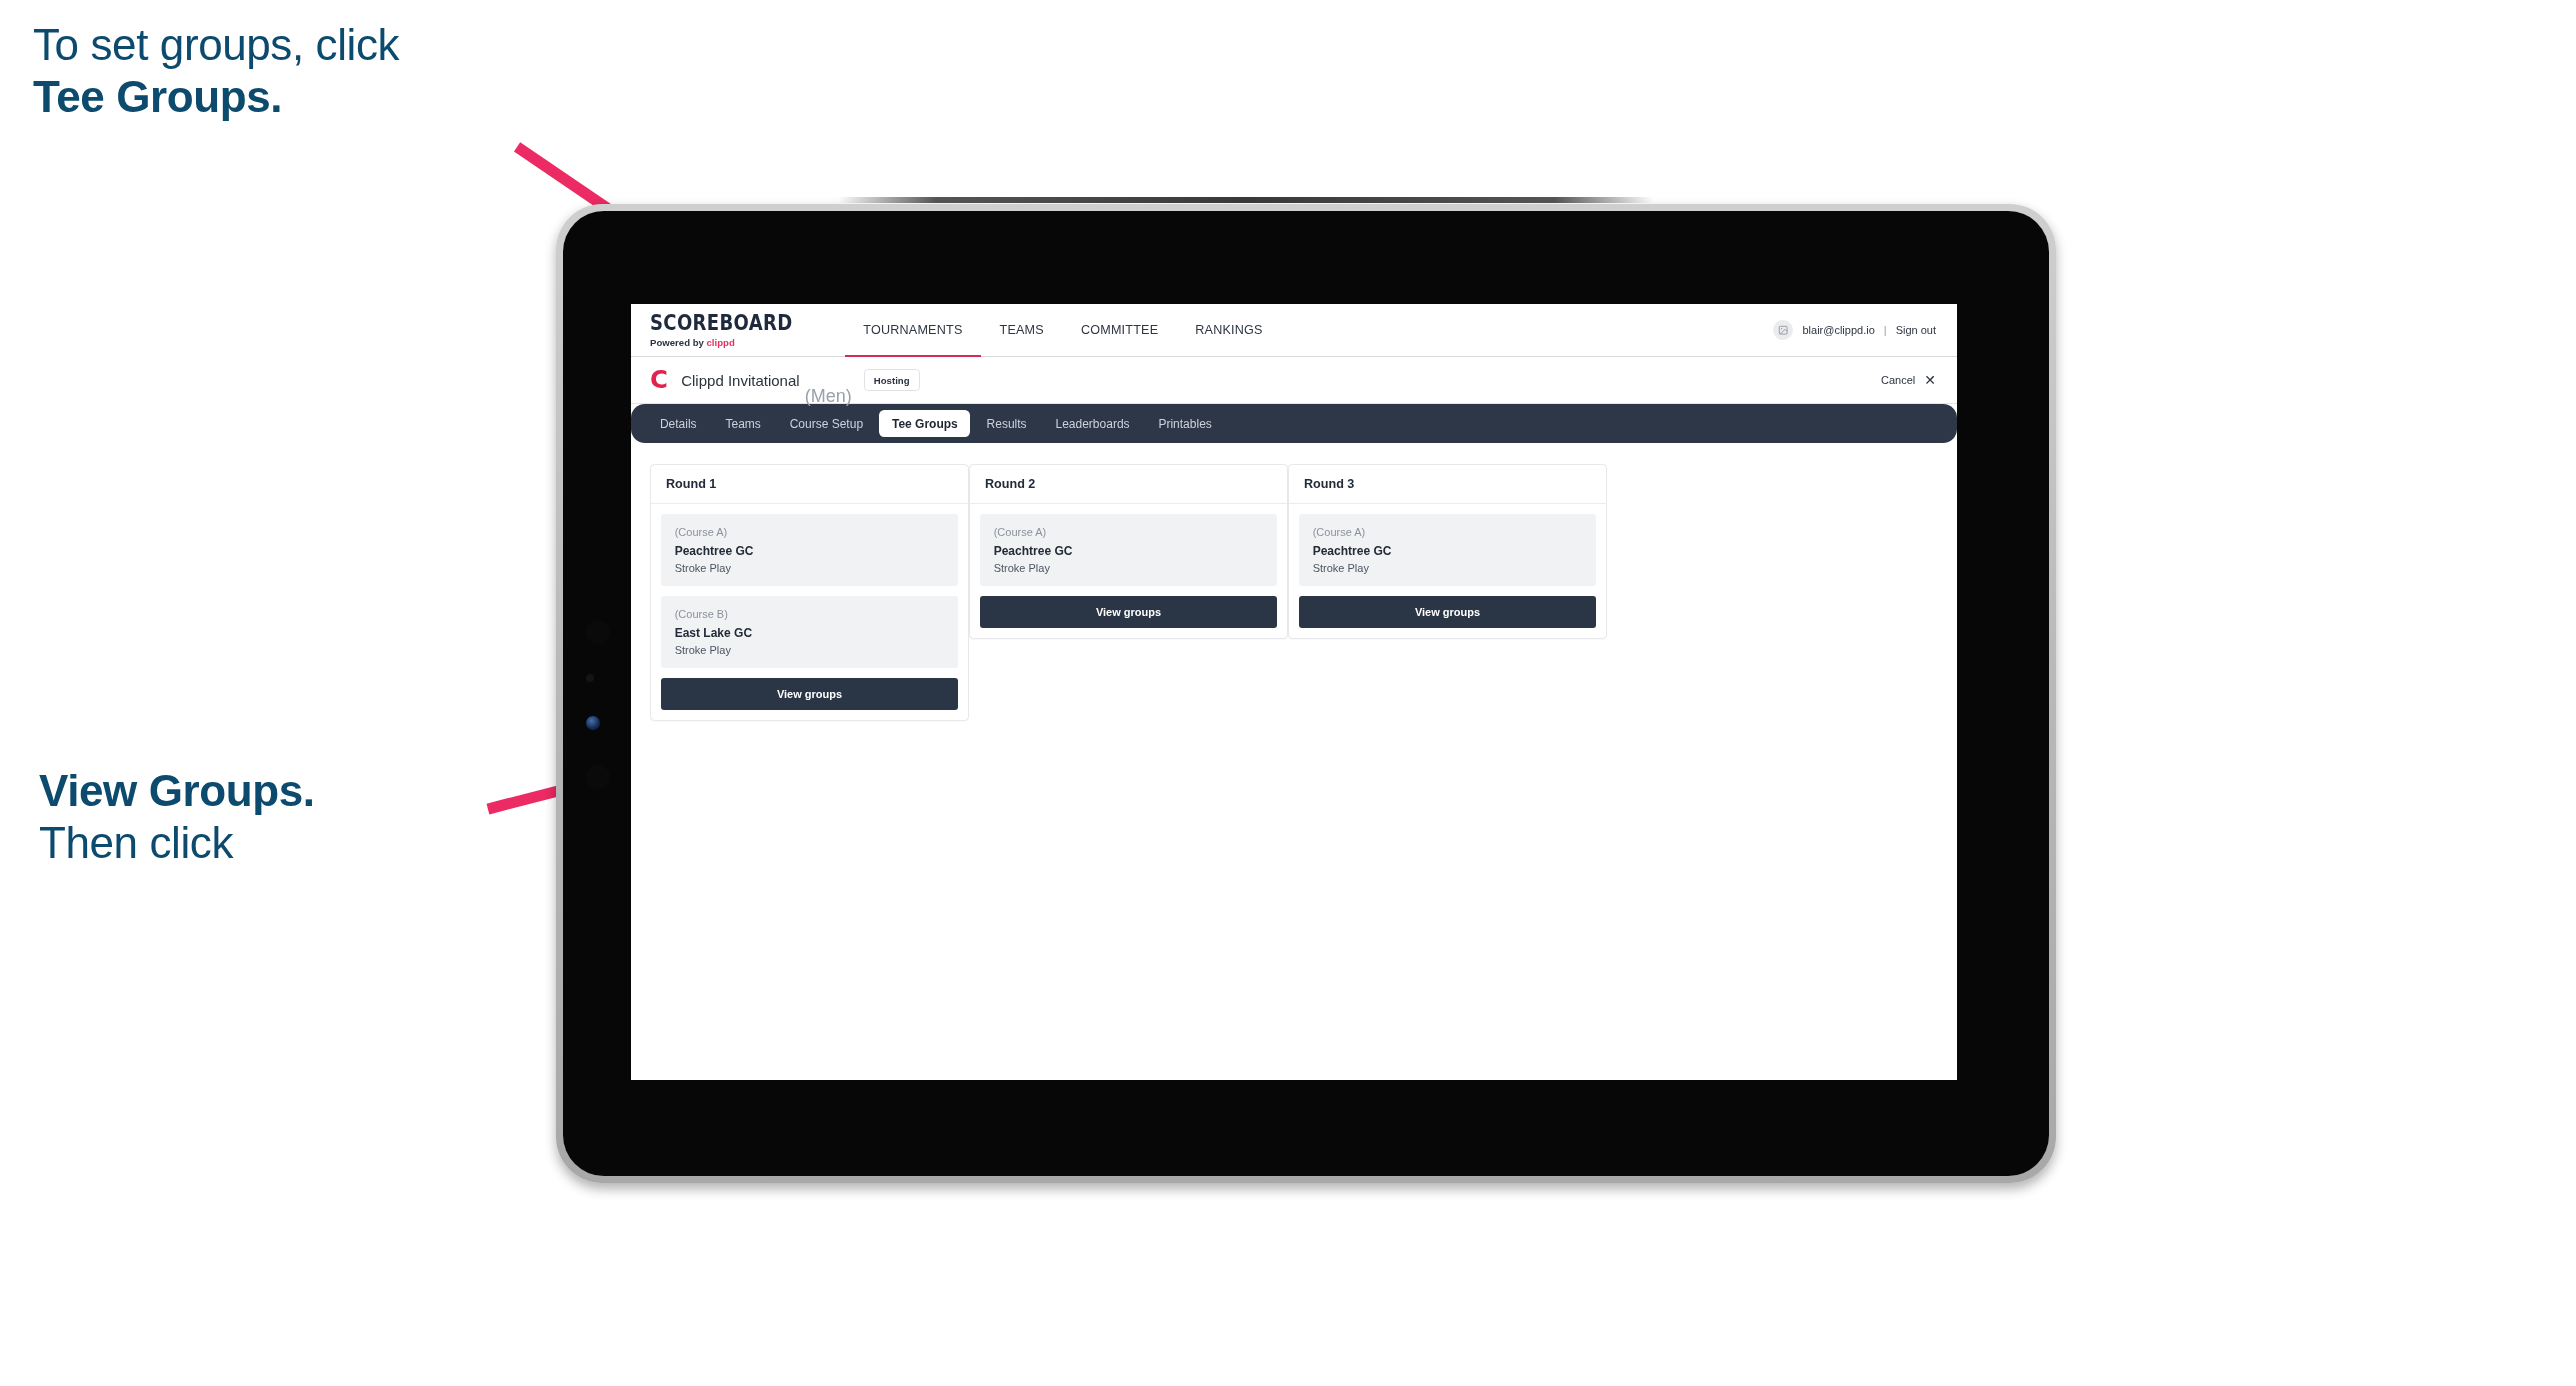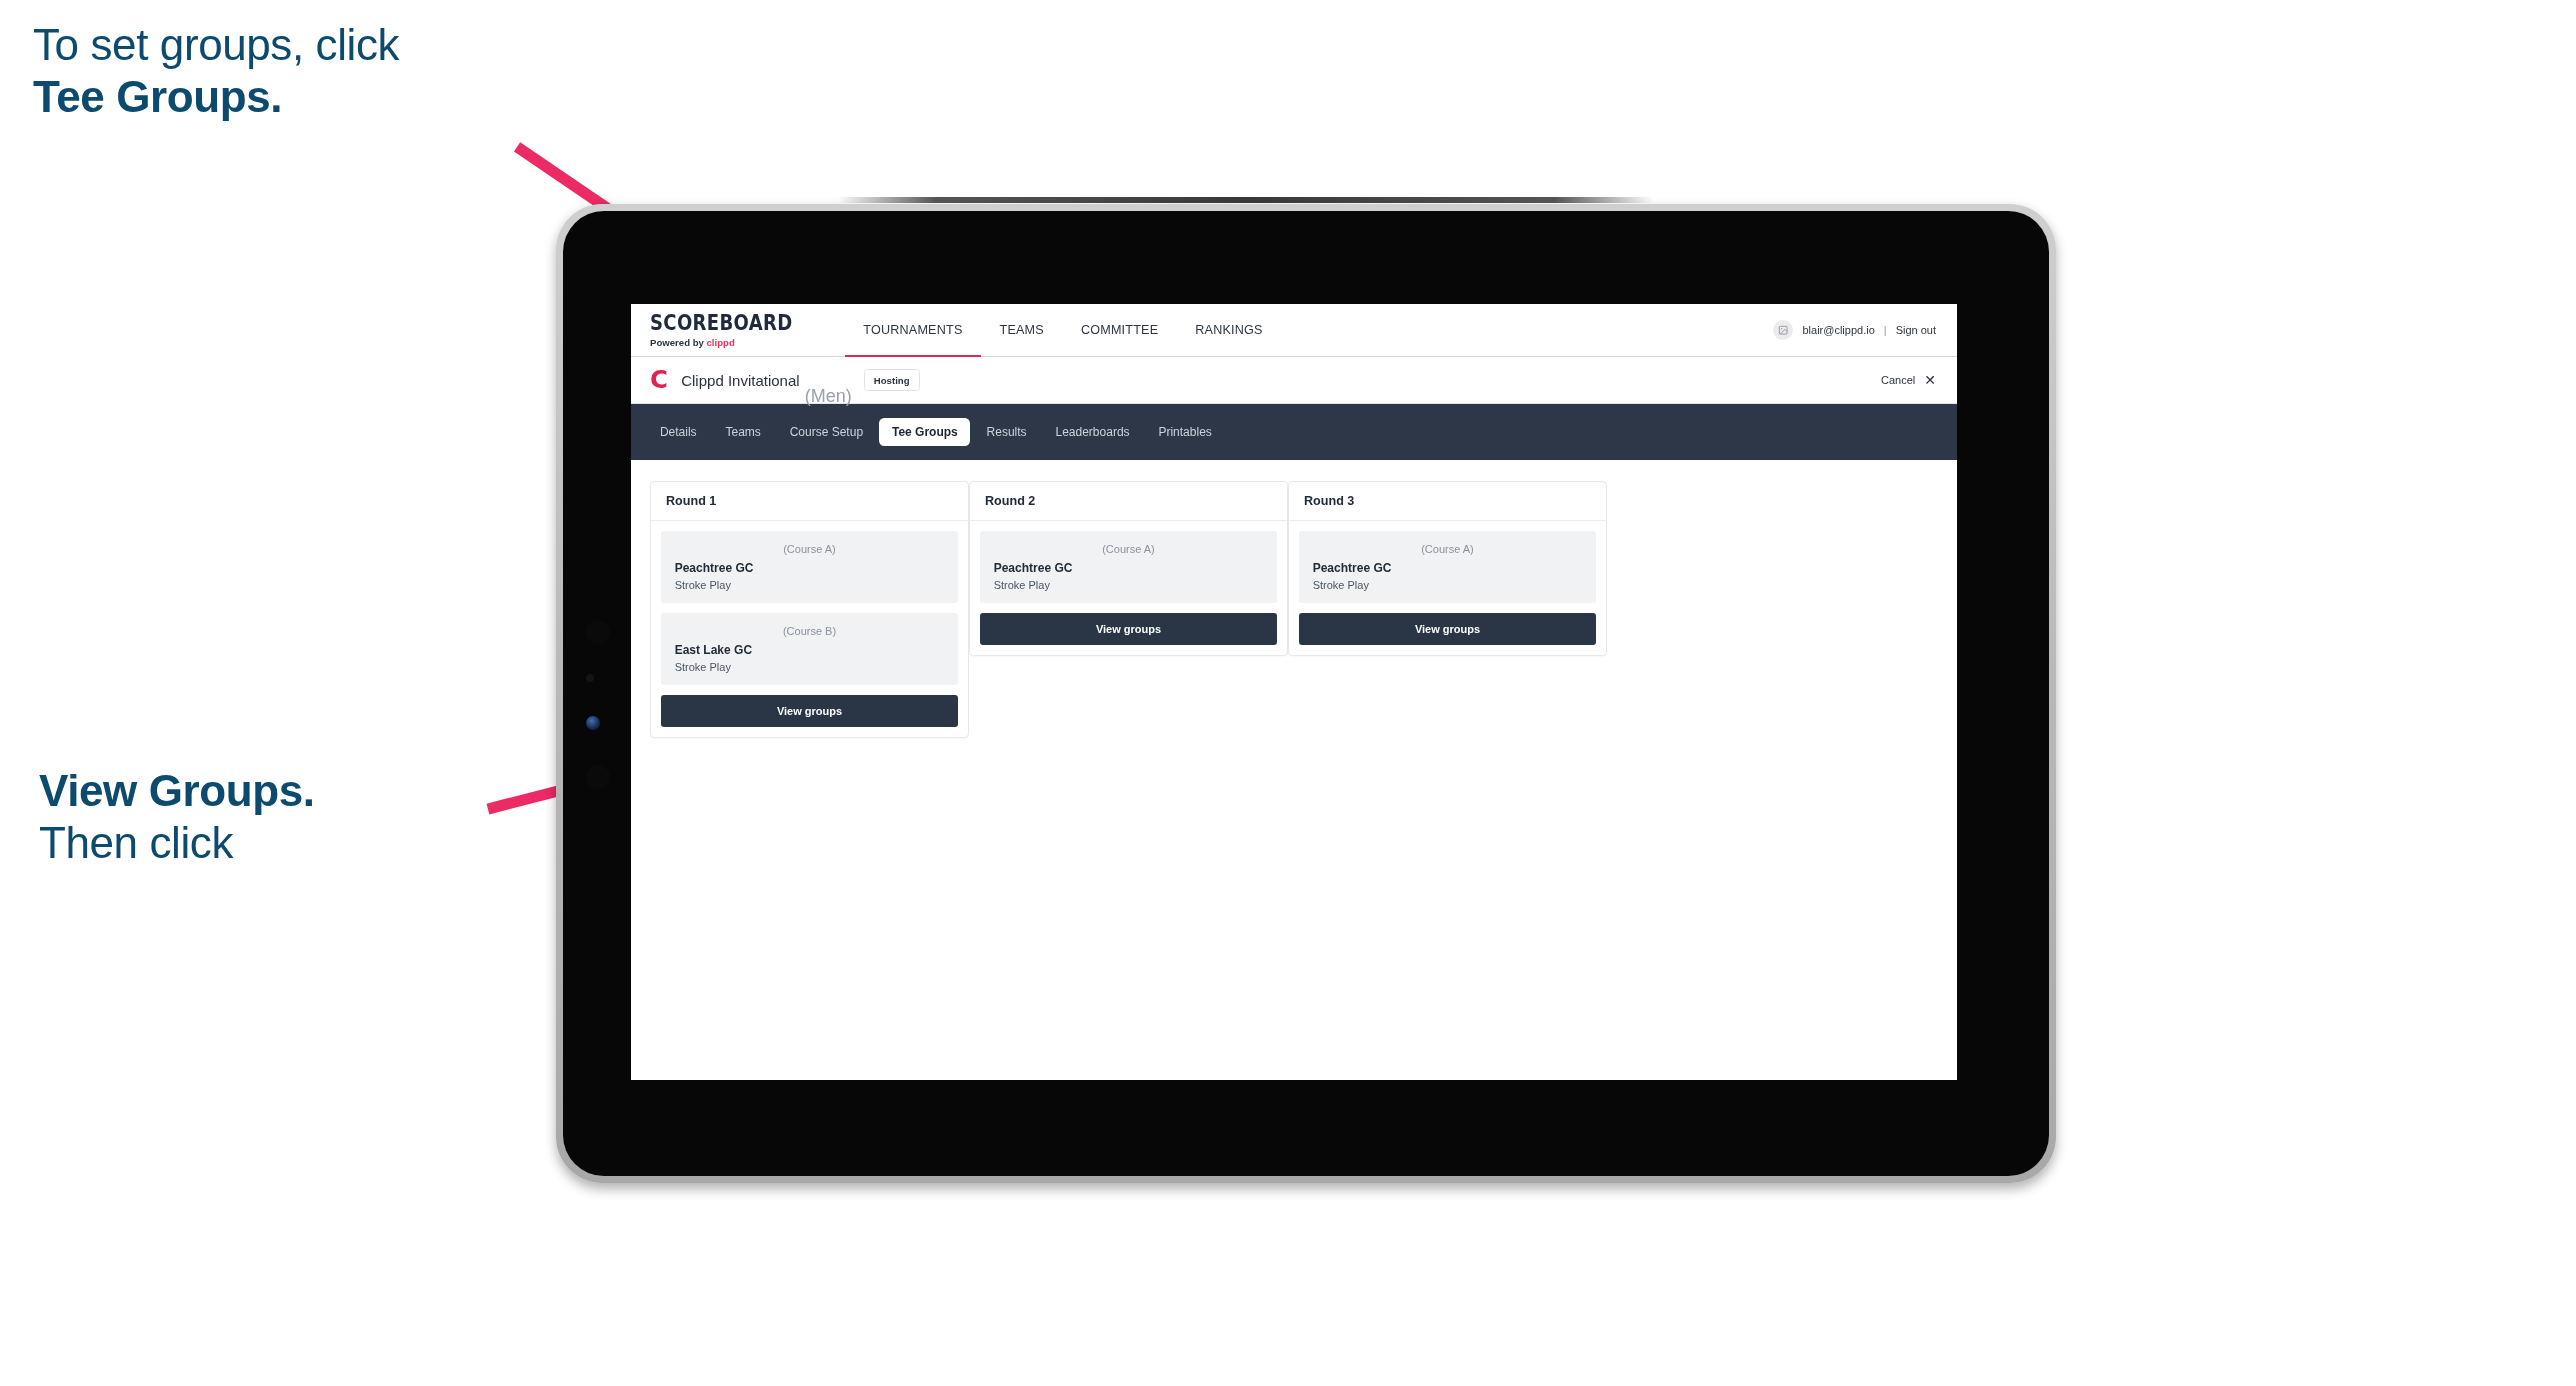--- a/index.html
+++ b/index.html
@@ -108,42 +108,42 @@
     padding:4.4px 9px;
   }
   .title-right {
     margin-left:auto; padding-right:21px; display:flex; align-items:center; gap:9px;
     font-size:11px; color:#2b3340; cursor:pointer;
   }
   .close-x { font-size:14px; line-height:1; color:#2b3340; }
 
   
   .subnav {
-    background:#2d3748; height:56px; display:flex; align-items:center;
-    padding-left:16.3px; gap:3.7px;
+    background:#2d3748; height:39px; display:flex; align-items:center;
+    padding-left:16.3px; gap:3.7px;border-radius:14px;
   }
   .subnav-item {
     font-size:12px; color:#cdd3dc; padding:6.7px 12.6px; border-radius:5.2px; cursor:pointer;
     white-space:nowrap;
   }
   .subnav-item.active { background:#ffffff; color:#1e2634; font-weight:700; }
 
   
   .content { padding: 21px 19px; display:flex; align-items:flex-start; background:#fff; }
   .round-card {
     width: 319px; background:#fff; border:0.7px solid #e8e8ec; border-radius:4.4px;
     overflow:hidden; box-shadow: 0 0.7px 1.5px rgba(0,0,0,0.03);
   }
   .round-head {
     padding: 12px 15px; font-size:12.6px; font-weight:700; color:#222b38;
     border-bottom:0.7px solid #ececf0;
   }
   .round-body { padding: 10.4px; display:flex; flex-direction:column; gap:10.4px; }
   .course-box { background:#f1f2f4; border-radius:3px; padding:12px 13.3px; }
-  .course-label { font-size:11px; color:#8b919c; margin-bottom:5.2px;text-align:center; }
+  .course-label { font-size:11px; color:#8b919c; margin-bottom:5.2px; }
   .course-name { font-size:12px; font-weight:700; color:#222b38; margin-bottom:4.4px; }
   .course-format { font-size:11px; color:#4b5563; }
   .view-btn {
     background:#2a3546; color:#fff; font-size:11px; font-weight:600;
     text-align:center; padding:9.6px 0; border-radius:3px; cursor:pointer;
     border:none; width:100%; font-family:"Liberation Sans",sans-serif;
   }
 </style>
 </head>
 <body>

